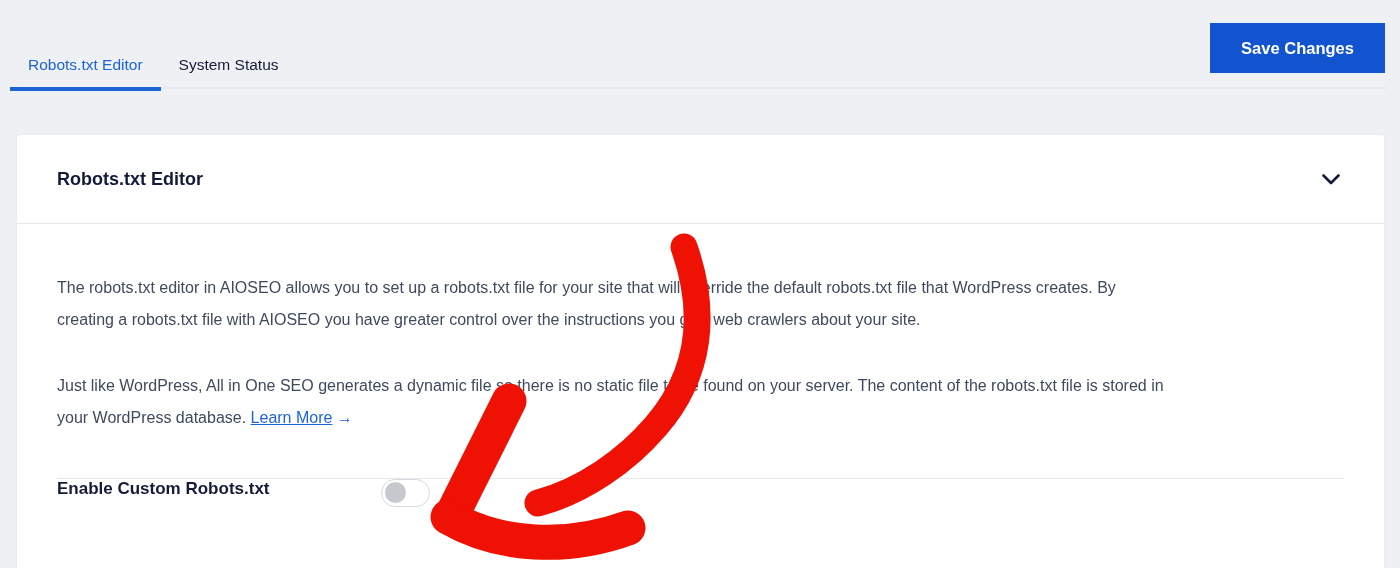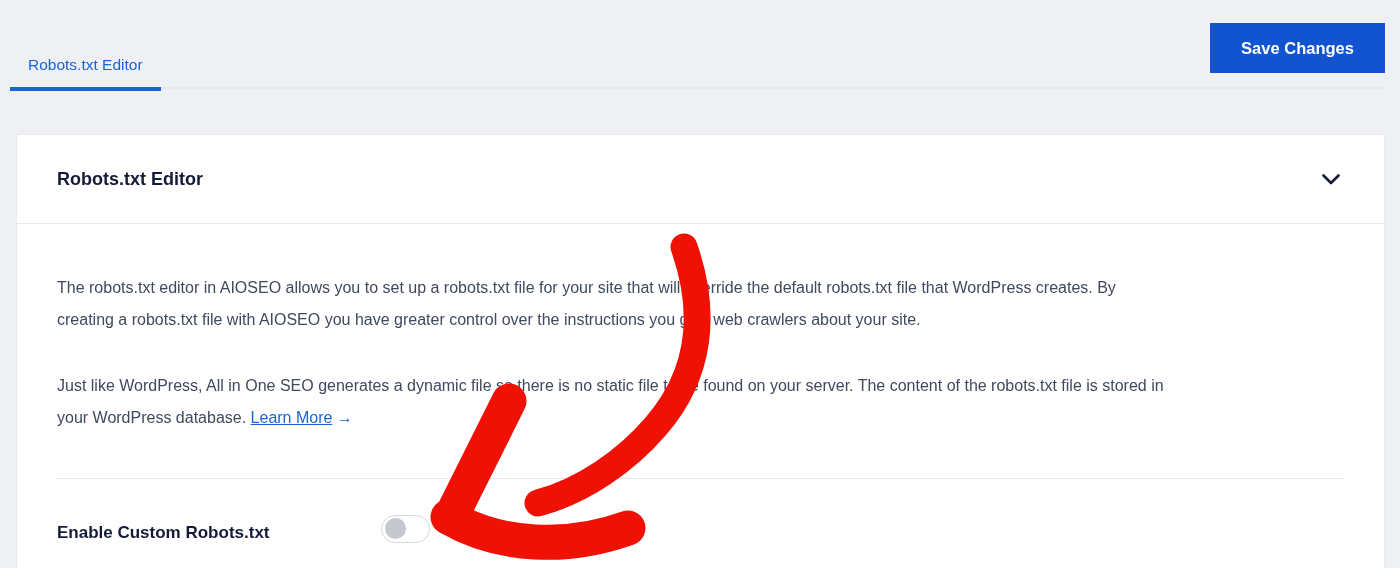--- a/index.html
+++ b/index.html
@@ -64,21 +64,21 @@
   .learn-more {
     color:var(--accent-blue); text-decoration:underline; cursor:pointer;
   }
   .link-arrow { color:var(--accent-blue); text-decoration:none; }
 
   .divider {
     margin:44px 0 0 0; border:none; height:1px;
     background:var(--border-light);
   }
 
-  .toggle-row { display:flex; align-items:flex-end; margin-top:36px; }
+  .toggle-row { display:flex; align-items:flex-start; }
   .toggle-label {
     width:324px; font-size:17px; font-weight:bold; color:var(--navy);
   }
   .switch {
     position:relative; width:49px; height:28px;
     background:#ffffff;
     border:1.5px solid var(--toggle-border);
     border-radius:14px; cursor:pointer;
   }
   .switch .knob {
@@ -94,20 +94,21 @@
   }
   .arrow-overlay path { fill:none; stroke:var(--arrow-red); stroke-linecap:round; }
 </style>
 </head>
 <body>
 
 <div class="tabbar">
   <div class="tabbar-underlay"></div>
   <div class="tabs">
     <div class="tab active">Robots.txt Editor</div>
+    <div class="tab">System Status</div>
   </div>
   <button class="save-btn">Save Changes</button>
 </div>
 
 <div class="card">
   <div class="card-header">
     <div class="card-title">Robots.txt Editor</div>
     <svg class="chevron" viewBox="0 0 18 11">
       <polyline points="1.5,1.5 9,9 16.5,1.5"></polyline>
     </svg>

